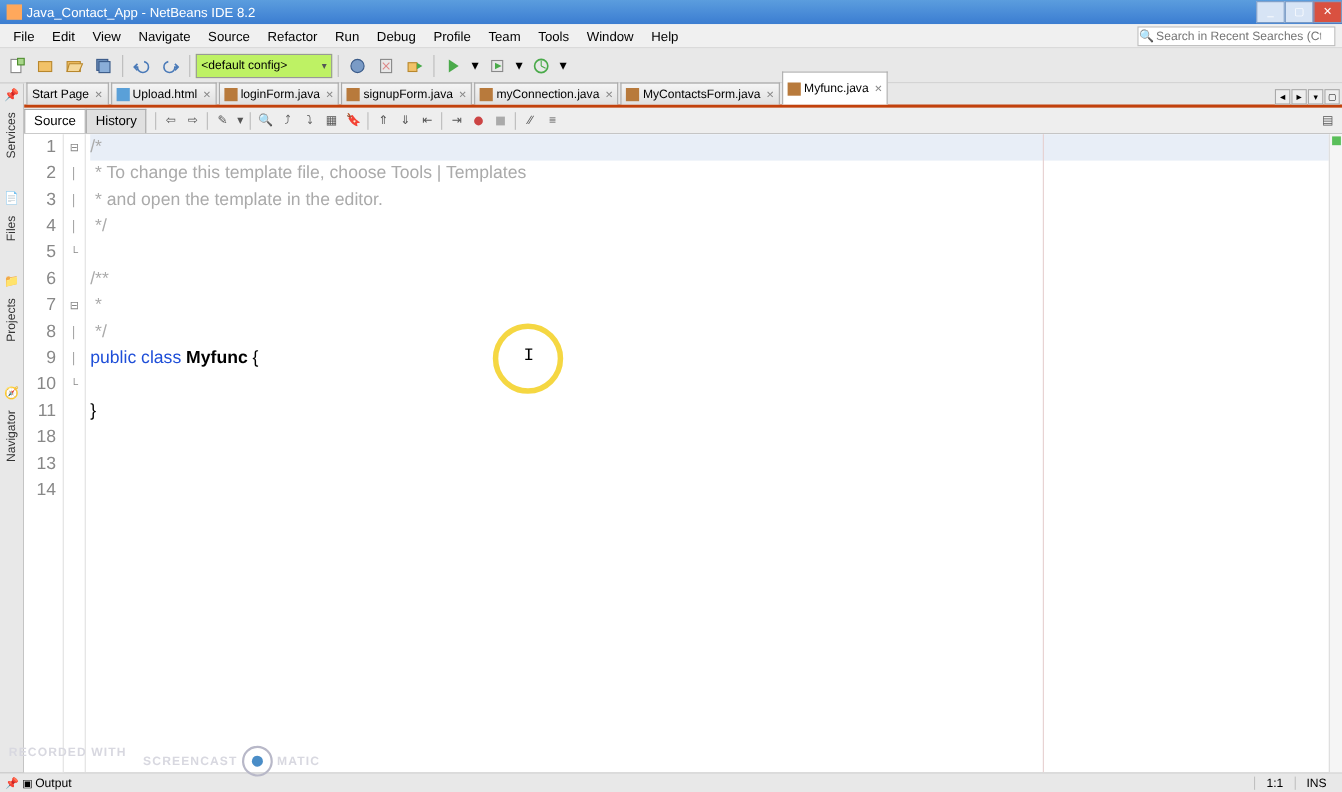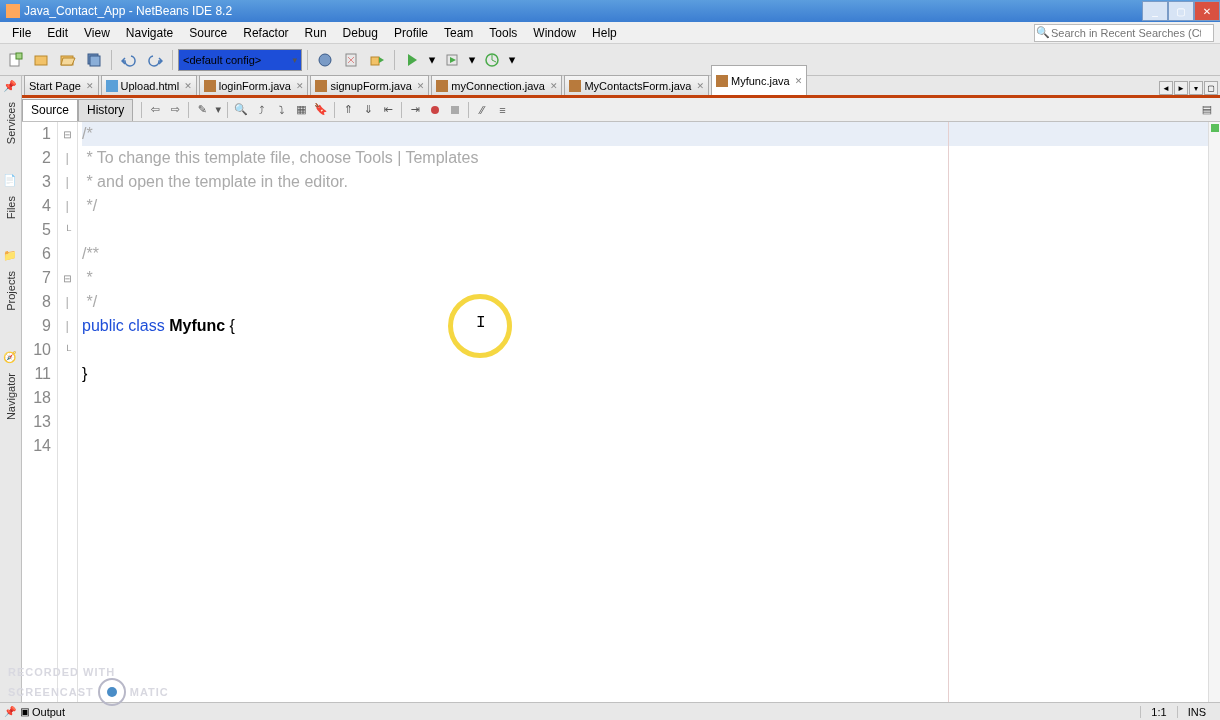--- a/index.html
+++ b/index.html
@@ -18,21 +18,21 @@
 .menubar .spacer { flex: 1; }
 .search-recent { display: flex; align-items: center; border: 1px solid #bbb; background: #fff; height: 18px; width: 180px; margin-right: 6px; }
 .search-recent .icon { width: 16px; font-size: 11px; text-align: center; color: #666; }
 .search-recent input { border: none; outline: none; font-size: 11px; width: 150px; color: #999; }
 
 
 .toolbar { height: 32px; background: #e8e8e8; border-bottom: 1px solid #c0c0c0; display: flex; align-items: center; padding: 0 4px; gap: 2px; }
 .tb-btn { width: 24px; height: 24px; border: 1px solid transparent; display: flex; align-items: center; justify-content: center; font-size: 13px; }
 .tb-btn svg { width: 16px; height: 16px; }
 .tb-sep { width: 1px; height: 20px; background: #bbb; margin: 0 3px; }
-.config-combo { height: 22px; min-width: 124px; border: 1px solid #999; background: #1d4ed8; font-size: 11px; padding: 0 14px 0 4px; position: relative; display: flex; align-items: center; }
+.config-combo { height: 22px; min-width: 124px; border: 1px solid #999; background: #bef264; font-size: 11px; padding: 0 14px 0 4px; position: relative; display: flex; align-items: center; }
 .config-combo::after { content: "▾"; position: absolute; right: 4px; font-size: 9px; color: #555; }
 
 
 .body-area { display: flex; height: calc(100% - 22px - 22px - 32px - 18px); }
 
 
 .side-rail { width: 22px; background: #e8e8e8; border-right: 1px solid #c0c0c0; display: flex; flex-direction: column; align-items: center; padding-top: 2px; gap: 4px; }
 .rail-icon { width: 16px; height: 16px; font-size: 11px; display: flex; align-items: center; justify-content: center; }
 .side-label { writing-mode: vertical-rl; transform: rotate(180deg); font-size: 11px; color: #333; margin-top: 4px; }
 
@@ -81,21 +81,21 @@
 .caret-mark { position: absolute; font-family: "Courier New", monospace; font-size: 16px; color: #000; }
 
 
 .statusbar { height: 18px; background: #e8e8e8; border-top: 1px solid #c0c0c0; display: flex; align-items: center; font-size: 11px; padding: 0 4px; }
 .status-icon { width: 14px; height: 12px; display: flex; align-items: center; justify-content: center; font-size: 10px; }
 .statusbar .spacer { flex: 1; }
 .status-cell { border-left: 1px solid #c0c0c0; padding: 0 10px; }
 
 
 .watermark { position: absolute; left: 8px; bottom: 14px; font-size: 11px; color: #d8d8e0; font-weight: bold; letter-spacing: 1px; line-height: 1.1; display: flex; align-items: center; gap: 4px; }
-.watermark .wline { display: flex; flex-direction: column; }
+.watermark .wline { display: flex; flex-direction: row; gap: 15px; }
 .watermark .wcircle { width: 28px; height: 28px; border: 2px solid #b8b8c8; border-radius: 50%; display: flex; align-items: center; justify-content: center; }
 .watermark .wcircle-inner { width: 10px; height: 10px; background: #4a8dc7; border-radius: 50%; }
 
 </style>
 </head>
 <body>
 
 <div class="titlebar">
   <span class="app-icon"></span>
   <span>Java_Contact_App - NetBeans IDE 8.2</span>

